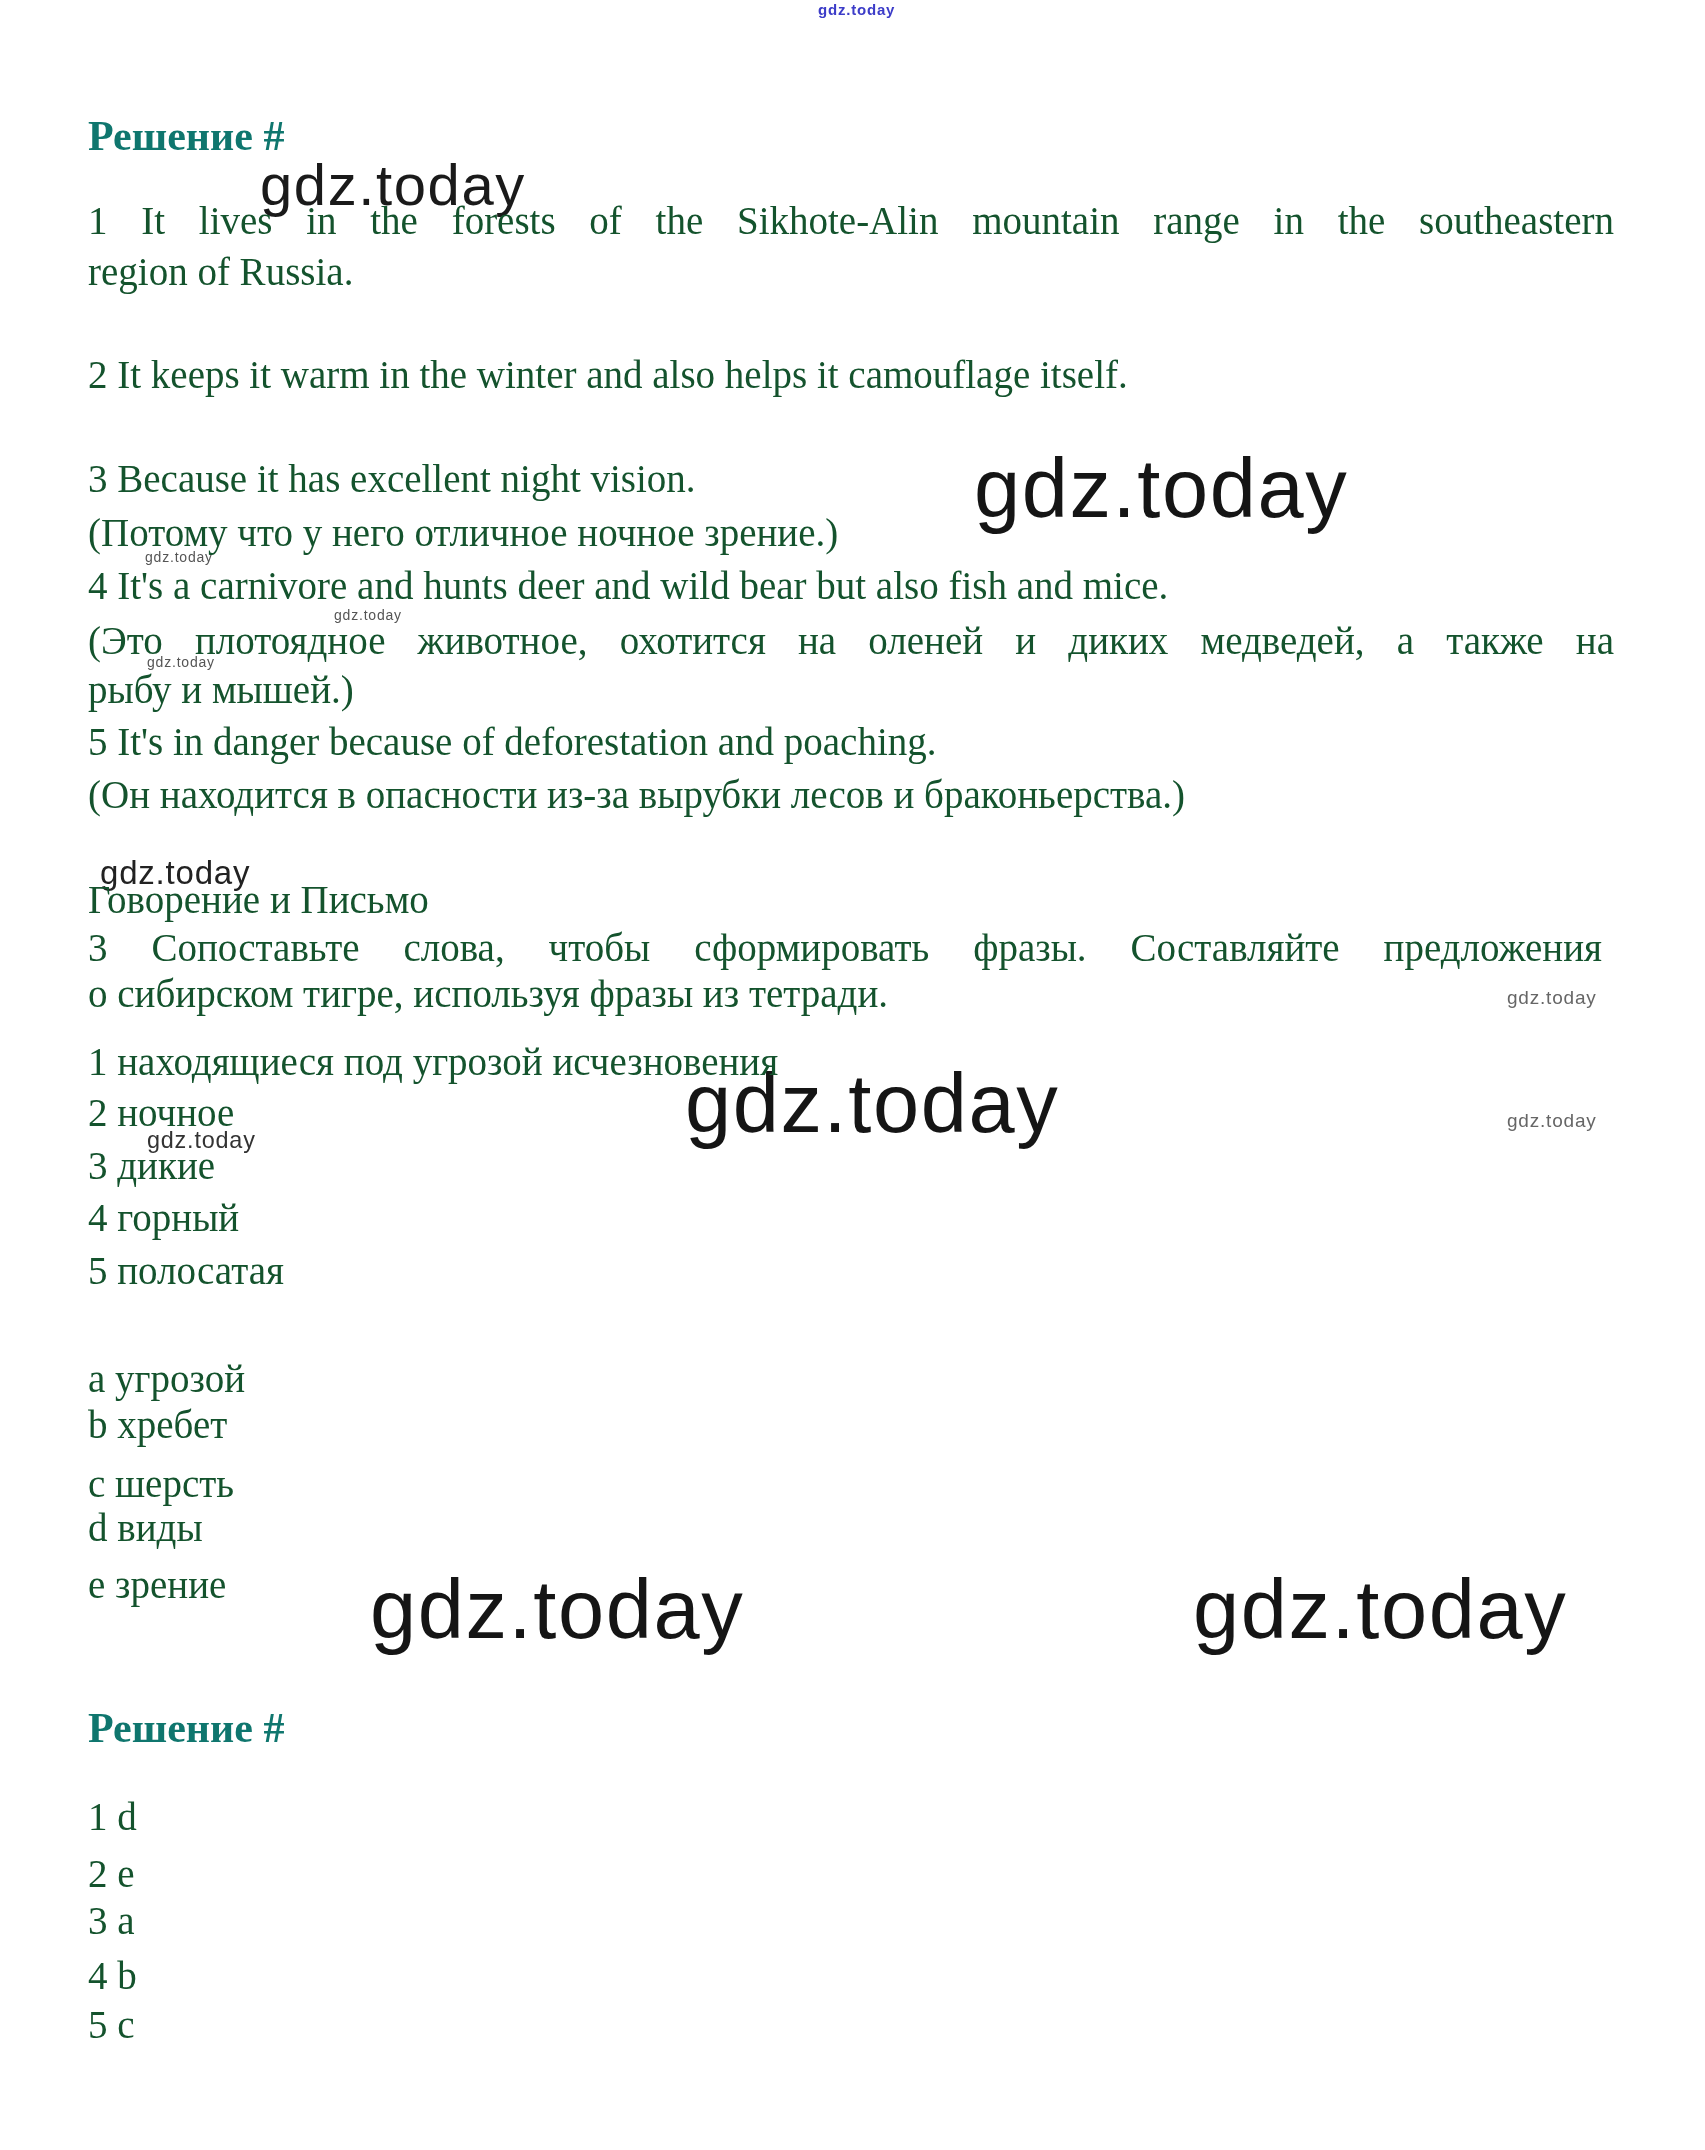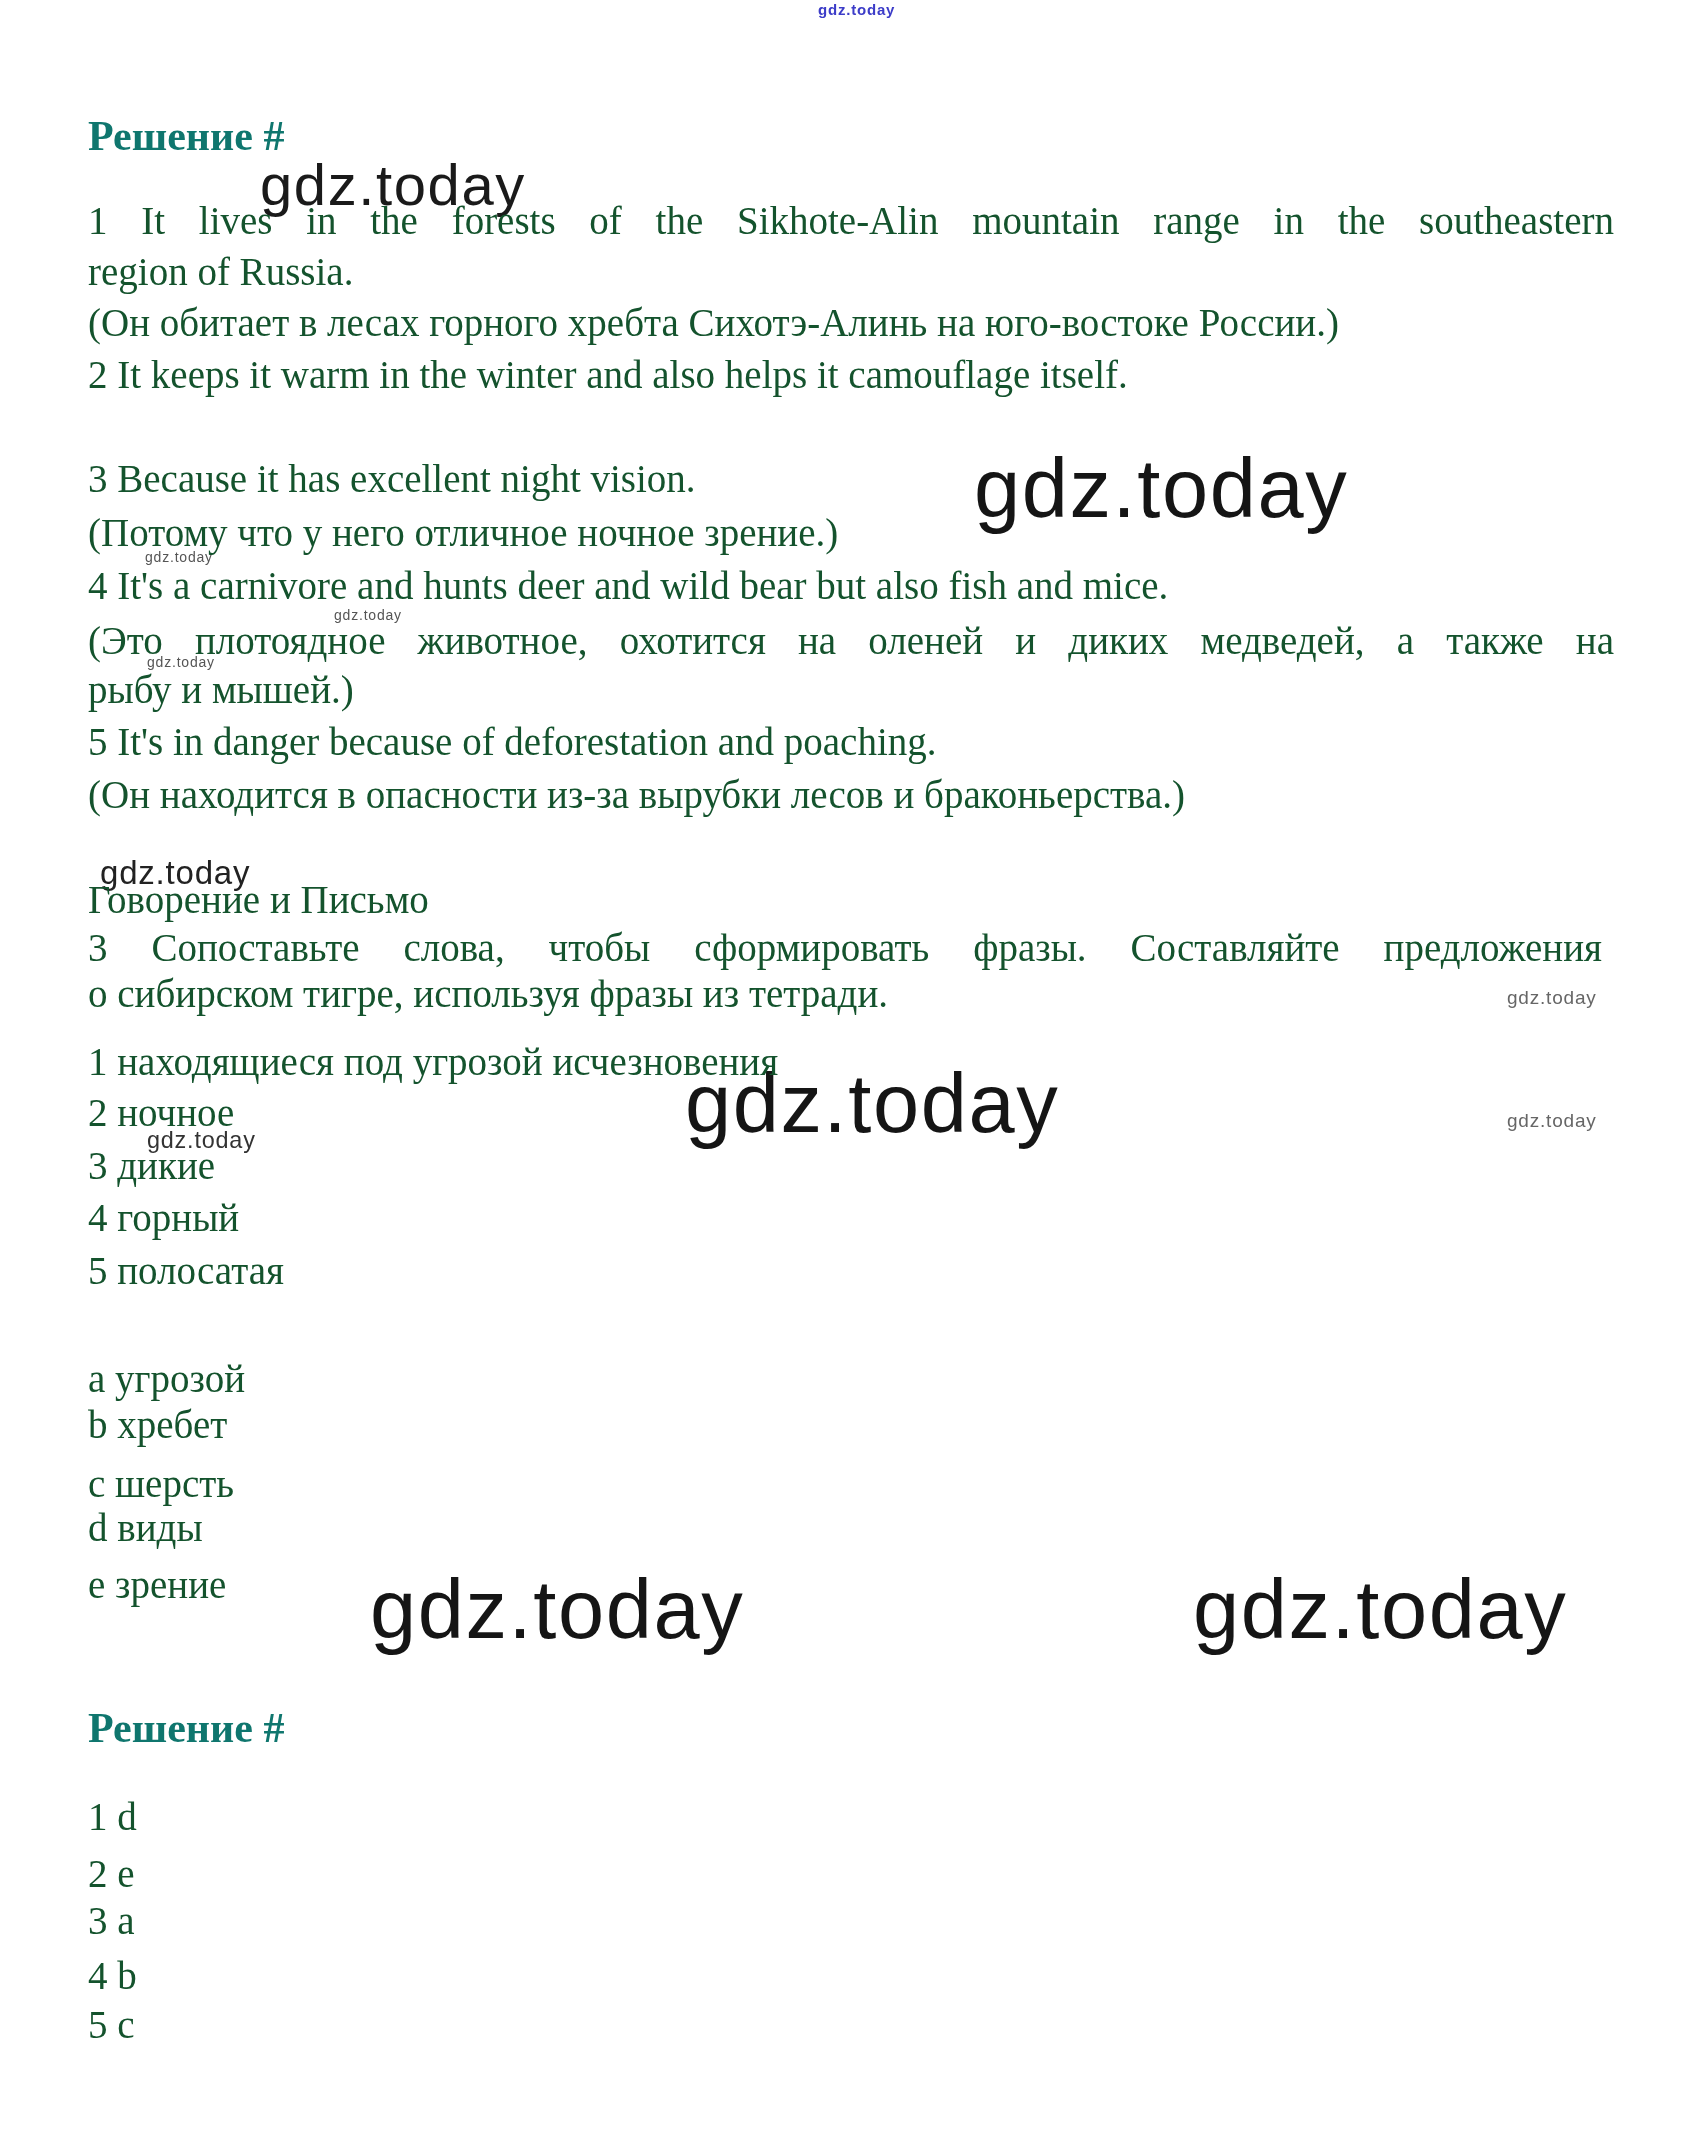--- a/index.html
+++ b/index.html
@@ -49,21 +49,20 @@
   <div class="wm wm-big" style="left:685px;  top:1062px;">gdz.today</div>
   <div class="wm wm-sright" style="left:1507px; top:1111px;">gdz.today</div>
   <div class="wm wm-small3" style="left:147px;  top:1129px;">gdz.today</div>
   <div class="wm wm-big" style="left:370px;  top:1568px;">gdz.today</div>
   <div class="wm wm-big" style="left:1193px; top:1568px;">gdz.today</div>
 
   <div class="head" style="top:112px;">Решение #</div>
 
   <div class="line just" style="top:197px;">1 It lives in the forests of the Sikhote-Alin mountain range in the southeastern</div>
   <div class="line" style="top:248px;">region of Russia.</div>
-  <div class="line" style="top:299px;">(Он обитает в лесах горного хребта Сихотэ-Алинь на юго-востоке России.)</div>
   <div class="line" style="top:351px;">2 It keeps it warm in the winter and also helps it camouflage itself.</div>
   <div class="line" style="top:455px;">3 Because it has excellent night vision.</div>
   <div class="line" style="top:509px;">(Потому что у него отличное ночное зрение.)</div>
   <div class="line" style="top:562px;">4 It's a carnivore and hunts deer and wild bear but also fish and mice.</div>
   <div class="line just" style="top:617px;">(Это плотоядное животное, охотится на оленей и диких медведей, а также на</div>
   <div class="line" style="top:666px;">рыбу и мышей.)</div>
   <div class="line" style="top:718px;">5 It's in danger because of deforestation and poaching.</div>
   <div class="line" style="top:771px;">(Он находится в опасности из-за вырубки лесов и браконьерства.)</div>
 
   <div class="line" style="top:876px;">Говорение и Письмо</div>

